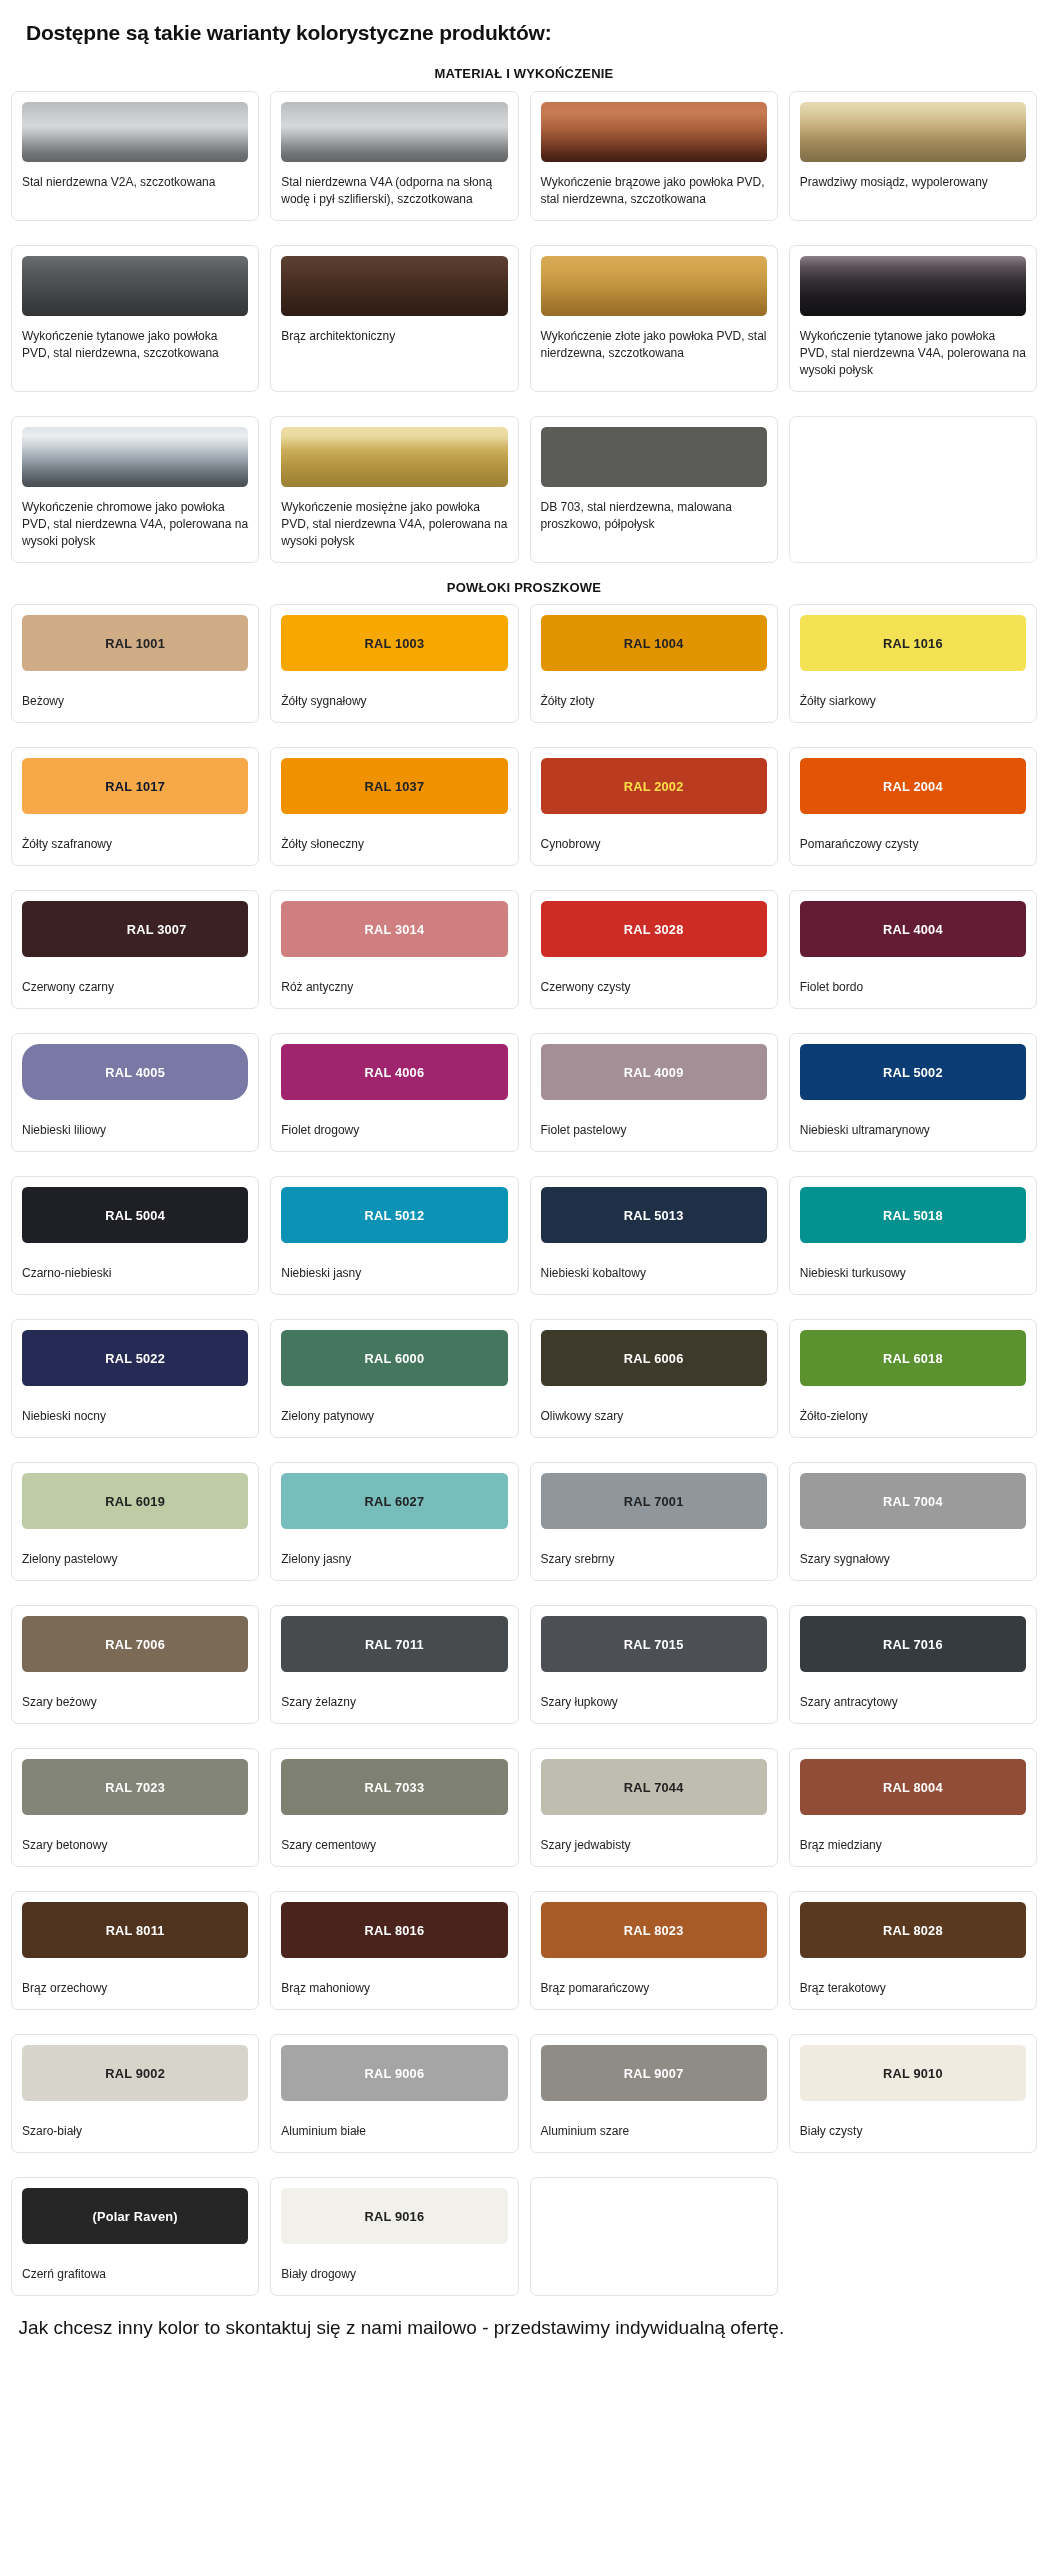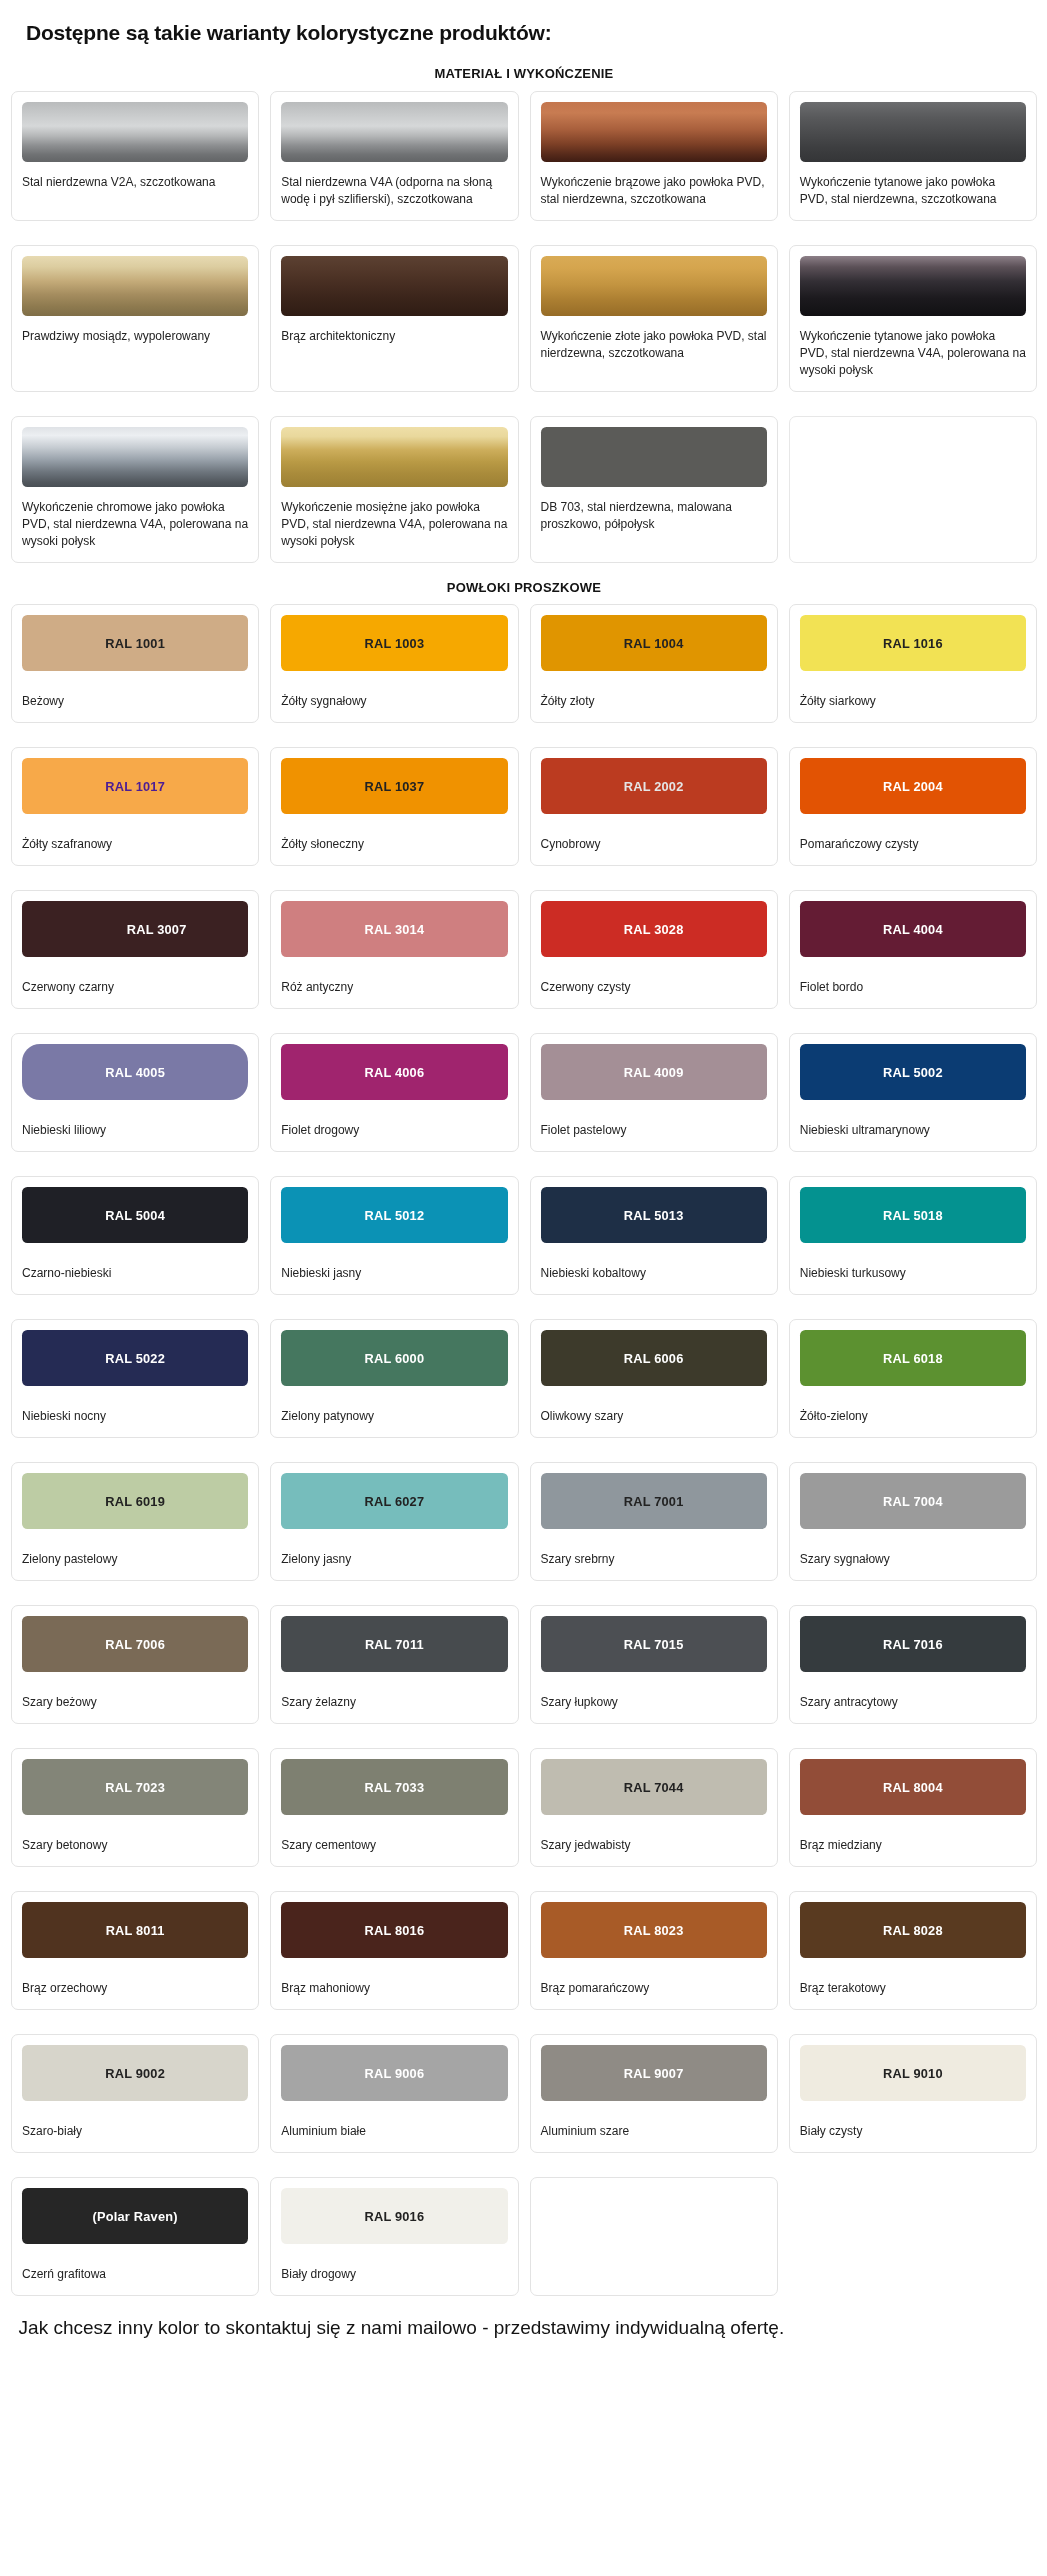--- a/index.html
+++ b/index.html
@@ -119,26 +119,26 @@
       </div>
       <div class="card">
         <div class="swatch" style="background: linear-gradient(rgb(185, 187, 188) 0%, rgb(201, 203, 204) 22%, rgb(214, 216, 217) 40%, rgb(182, 184, 185) 56%, rgb(142, 144, 146) 72%, rgb(111, 113, 115) 88%, rgb(99, 101, 103) 100%);"></div>
         <div class="card-label">Stal nierdzewna V4A (odporna na słoną wodę i pył szlifierski), szczotkowana</div>
       </div>
       <div class="card">
         <div class="swatch" style="background: linear-gradient(rgb(196, 118, 78) 0%, rgb(200, 124, 82) 18%, rgb(168, 95, 60) 46%, rgb(125, 64, 38) 70%, rgb(85, 41, 26) 88%, rgb(63, 29, 19) 100%);"></div>
         <div class="card-label">Wykończenie brązowe jako powłoka PVD, stal nierdzewna, szczotkowana</div>
       </div>
       <div class="card">
+        <div class="swatch" style="background: linear-gradient(rgb(231, 218, 178) 0%, rgb(220, 205, 160) 18%, rgb(196, 171, 121) 42%, rgb(165, 141, 95) 64%, rgb(142, 122, 79) 84%, rgb(127, 110, 71) 100%);"></div>
+        <div class="card-label">Prawdziwy mosiądz, wypolerowany</div>
+      </div>
+      <div class="card">
         <div class="swatch" style="background: linear-gradient(rgb(108, 109, 111) 0%, rgb(88, 89, 91) 26%, rgb(74, 75, 77) 52%, rgb(61, 62, 64) 76%, rgb(52, 53, 55) 100%);"></div>
         <div class="card-label">Wykończenie tytanowe jako powłoka PVD, stal nierdzewna, szczotkowana</div>
-      </div>
-      <div class="card">
-        <div class="swatch" style="background: linear-gradient(rgb(231, 218, 178) 0%, rgb(220, 205, 160) 18%, rgb(196, 171, 121) 42%, rgb(165, 141, 95) 64%, rgb(142, 122, 79) 84%, rgb(127, 110, 71) 100%);"></div>
-        <div class="card-label">Prawdziwy mosiądz, wypolerowany</div>
       </div>
       <div class="card">
         <div class="swatch" style="background: linear-gradient(rgb(92, 65, 50) 0%, rgb(83, 56, 42) 22%, rgb(70, 45, 33) 48%, rgb(58, 36, 26) 72%, rgb(47, 28, 20) 100%);"></div>
         <div class="card-label">Brąz architektoniczny</div>
       </div>
       <div class="card">
         <div class="swatch" style="background: linear-gradient(rgb(217, 171, 85) 0%, rgb(213, 165, 78) 20%, rgb(195, 148, 64) 48%, rgb(171, 126, 49) 74%, rgb(150, 108, 39) 100%);"></div>
         <div class="card-label">Wykończenie złote jako powłoka PVD, stal nierdzewna, szczotkowana</div>
       </div>
       <div class="card">
@@ -184,33 +184,33 @@
         </div>
         <div class="ral-name">Żółty złoty</div>
       </div>
       <div class="ral-card">
         <div class="ral-swatch" style="background: rgb(242, 226, 84); color: rgb(34, 34, 34);">
           <span>RAL 1016</span>
         </div>
         <div class="ral-name">Żółty siarkowy</div>
       </div>
       <div class="ral-card">
-        <div class="ral-swatch" style="background: rgb(247, 169, 73); color: #4c1d95;">
+        <div class="ral-swatch" style="background: rgb(247, 169, 73); color: #0f172a;">
           <span>RAL 1017</span>
         </div>
         <div class="ral-name">Żółty szafranowy</div>
       </div>
       <div class="ral-card">
         <div class="ral-swatch" style="background: rgb(240, 146, 0); color: rgb(34, 34, 34);">
           <span>RAL 1037</span>
         </div>
         <div class="ral-name">Żółty słoneczny</div>
       </div>
       <div class="ral-card">
-        <div class="ral-swatch" style="background: rgb(187, 59, 32); color: #e5e5e5;">
+        <div class="ral-swatch" style="background: rgb(187, 59, 32); color: #fde047;">
           <span>RAL 2002</span>
         </div>
         <div class="ral-name">Cynobrowy</div>
       </div>
       <div class="ral-card">
         <div class="ral-swatch" style="background: rgb(226, 83, 3); color: rgb(255, 255, 255);">
           <span>RAL 2004</span>
         </div>
         <div class="ral-name">Pomarańczowy czysty</div>
       </div>

